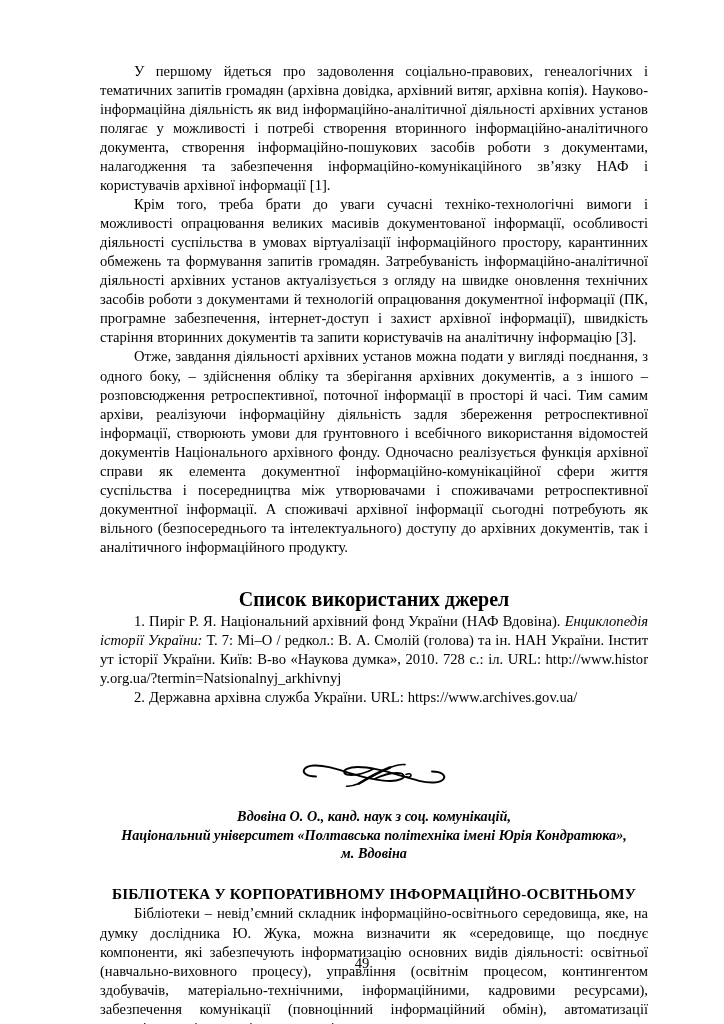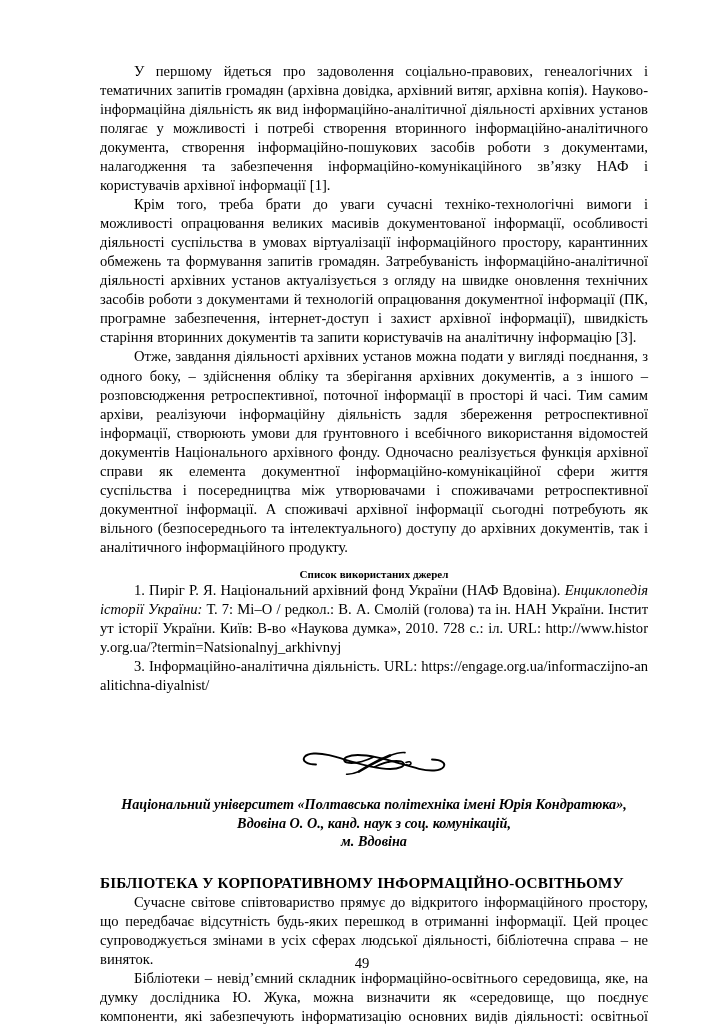--- a/index.html
+++ b/index.html
@@ -32,26 +32,26 @@
     font-size: 14.6px;
     line-height: 1.305;
     text-align: justify;
     text-indent: 34px;
     hyphens: none;
     word-spacing: 0.02em;
   }
   .italic { font-style: italic; }
 
   .section-heading {
-    font-size: 11px;
+    font-size: 20px;
     line-height: 1.305;
     text-align: center;
     text-indent: 0;
     font-weight: bold;
-    margin-top: 10px;
+    margin-top: 29px;
   }
   .ref-item {
     font-size: 14.6px;
     line-height: 1.305;
     text-align: justify;
     text-indent: 34px;
     word-spacing: 0.02em;
   }
   .ref-item .url-run {
     word-break: break-all;
@@ -70,20 +70,21 @@
 
   .author-block {
     text-align: center;
     font-size: 14.2px;
     line-height: 1.30;
     font-weight: bold;
     font-style: italic;
     text-indent: 0;
   }
   .article-title {
+    text-align: center;
     font-size: 15.2px;
     line-height: 1.32;
     font-weight: bold;
     text-indent: 0;
     margin-top: 22px;
     letter-spacing: 0.01em;
   }
   .body-after-title {
     margin-top: 22px;
   }
@@ -108,49 +109,48 @@
     <div class="para">Отже, завдання діяльності архівних установ можна подати у вигляді поєднання, з одного боку, – здійснення обліку та зберігання архівних документів, а з іншого – розповсюдження ретроспективної, поточної інформації в просторі й часі. Тим самим архіви, реалізуючи інформаційну діяльність задля збереження ретроспективної інформації, створюють умови для ґрунтовного і всебічного використання відомостей документів Національного архівного фонду. Одночасно реалізується функція архівної справи як елемента документної інформаційно-комунікаційної сфери життя суспільства і посередництва між утворювачами і споживачами ретроспективної документної інформації. А споживачі архівної інформації сьогодні потребують як вільного (безпосереднього та інтелектуального) доступу до архівних документів, так і аналітичного інформаційного продукту.</div>
 
     <div class="section-heading">Список використаних джерел</div>
 
     <div>
       <div class="ref-item">
         <span>1.</span>
         <span>Пиріг Р. Я. Національний архівний фонд України (НАФ Вдовіна). </span><span class="italic">Енциклопедія історії України:</span><span class="url-run"> Т. 7: Мі–О / редкол.: В. А. Смолій (голова) та ін. НАН України. Інститут історії України. Київ: В-во «Наукова думка», 2010. 728 с.: іл. URL: http://www.history.org.ua/?termin=Natsionalnyj_arkhivnyj</span>
       </div>
       <div class="ref-item">
-        <span>3.</span>
-        <span class="url-run">Інформаційно-аналітична діяльність. URL: https://engage.org.ua/informaczijno-analitichna-diyalnist/</span>
+        <span>2.</span>
+        <span class="url-run">Державна архівна служба України. URL: https://www.archives.gov.ua/</span>
       </div>
     </div>
 
     <div class="ornament-wrap">
       <span class="ornament">
         <svg width="152" height="30" viewBox="0 0 152 30" xmlns="http://www.w3.org/2000/svg" aria-hidden="true">
           <g fill="none" stroke="#000000" stroke-linecap="round">
             <path d="M18 17.5 C8 17.5 4 13.5 6.5 10 C9.5 5.8 20 5.5 31 8.2 C44 11.4 58 16.5 73 19.6 C86 22.3 97 22.8 103 20.2 C107.5 18.3 106.5 14.6 101 14.1 C94.5 13.5 84 16.3 76.5 20" stroke-width="1.9"></path>
             <path d="M134 12.5 C144 12.5 148 16.5 145.5 20 C142.5 24.2 132 24.5 121 21.8 C108 18.6 94 13.5 79 10.4 C66 7.7 55 7.2 49 9.8 C44.5 11.7 45.5 15.4 51 15.9 C57.5 16.5 68 13.7 75.5 10" stroke-width="1.9"></path>
             <path d="M61 24.5 C70 19 82 12.5 92 8.5" stroke-width="2.6"></path>
             <path d="M92 8.5 C98 6.2 103 5.2 107 5.6" stroke-width="1.6"></path>
             <path d="M61 24.5 C56 26.6 52 27.4 48.5 27.2" stroke-width="1.4"></path>
             <path d="M108 15.5 C110.5 14.2 113 14.6 113 16.3 C113 18 110.5 18.8 108.5 17.8" stroke-width="1.6"></path>
           </g>
         </svg>
       </span>
     </div>
 
     <div class="author-block">
+      <div>Вдовіна О. О., канд. наук з соц. комунікацій,</div>
       <div>Національний університет «Полтавська політехніка імені Юрія Кондратюка»,</div>
-      <div>Вдовіна О. О., канд. наук з соц. комунікацій,</div>
       <div>м. Вдовіна</div>
     </div>
 
     <div class="article-title">
       <div>БІБЛІОТЕКА У КОРПОРАТИВНОМУ ІНФОРМАЦІЙНО-ОСВІТНЬОМУ</div>
     </div>
 
-    <div class="para body-after-title">Сучасне світове співтовариство прямує до відкритого інформаційного простору, що передбачає відсутність будь-яких перешкод в отриманні інформації. Цей процес супроводжується змінами в усіх сферах людської діяльності, бібліотечна справа – не виняток.</div>
     <div class="para">Бібліотеки – невід’ємний складник інформаційно-освітнього середовища, яке, на думку дослідника Ю. Жука, можна визначити як «середовище, що поєднує компоненти, які забезпечують інформатизацію основних видів діяльності: освітньої (навчально-виховного процесу), управління (освітнім процесом, контингентом здобувачів, матеріально-технічними, інформаційними, кадровими ресурсами), забезпечення комунікації (повноцінний інформаційний обмін), автоматизації управлінських і педагогічних процесів, узгоджене</div>
 
   </div>
 
   <div class="page-number">49</div>
 </div>
 
 </body></html>

